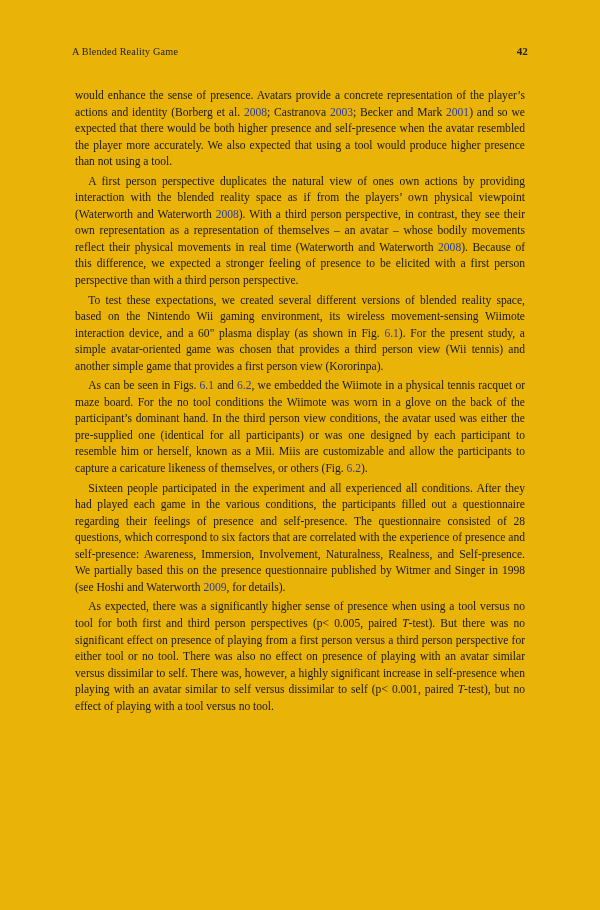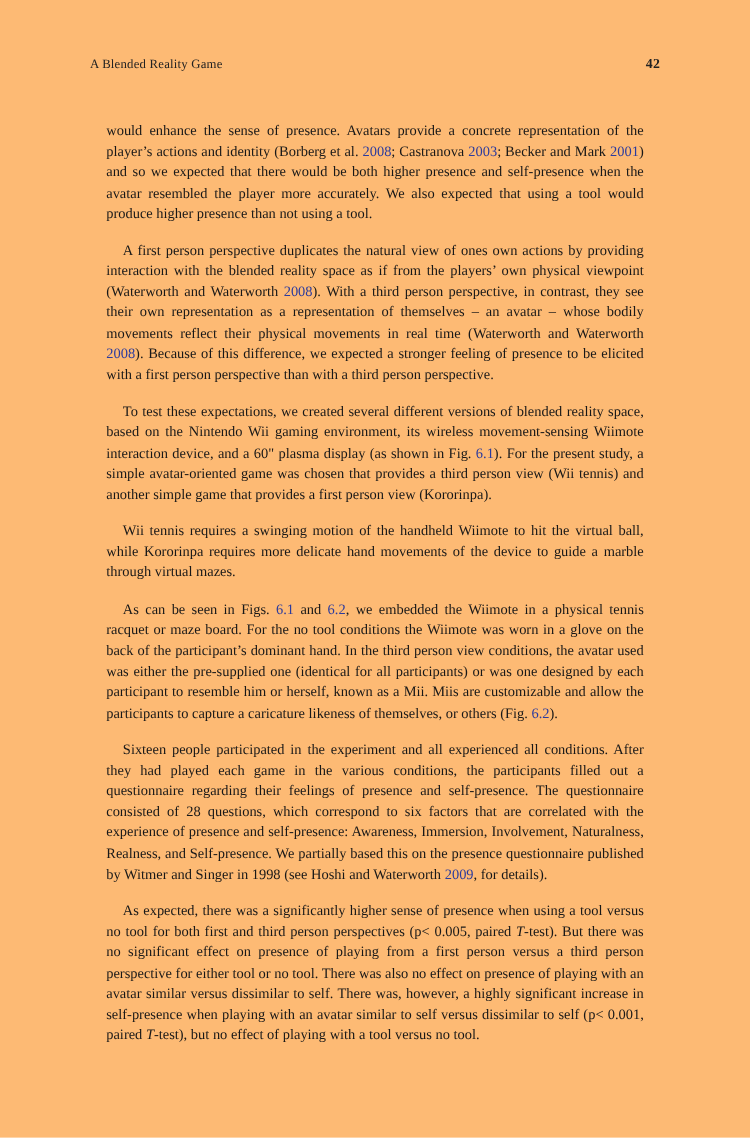--- a/index.html
+++ b/index.html
@@ -13,21 +13,21 @@
     position: relative;
     font-family: "Liberation Serif", "DejaVu Serif", serif;
     color: #1a1a1a;
     overflow: hidden;
   }
   .page {
     position: absolute;
     left: 0; top: 0;
     width: 600px;
     height: 910px;
-    background: #fdba74;
+    background: #eab308;
   }
   .running-head {
     position: absolute;
     left: 72px;
     top: 45px;
     width: 456px;
     display: flex;
     justify-content: space-between;
     align-items: baseline;
     font-size: 10.2px;
@@ -47,21 +47,21 @@
     top: 84px;
     width: 456px;
     font-size: 11.55px;
     line-height: 16.55px;
     text-align: justify;
     text-justify: inter-word;
     color: #181818;
     -webkit-font-smoothing: antialiased;
   }
   .body-text p {
-    margin: 13px;
+    margin: 3px;
     text-indent: 0;
   }
   .body-text p + p {
     text-indent: 1.15em;
   }
   .cite {
     color: #2b3b9e;
   }
   .ital {
     font-style: italic;
@@ -74,19 +74,18 @@
 
   <div class="running-head">
     <span class="head-title">A Blended Reality Game</span>
     <span class="folio">42</span>
   </div>
 
   <div class="body-text" id="body-text">
       <p>would enhance the sense of presence. Avatars provide a concrete representation of the player’s actions and identity (Borberg et al. <span class="cite">2008</span>; Castranova <span class="cite">2003</span>; Becker and Mark <span class="cite">2001</span>) and so we expected that there would be both higher presence and self-presence when the avatar resembled the player more accurately. We also expected that using a tool would produce higher presence than not using a tool.</p>
       <p>A first person perspective duplicates the natural view of ones own actions by providing interaction with the blended reality space as if from the players’ own physical viewpoint (Waterworth and Waterworth <span class="cite">2008</span>). With a third person perspective, in contrast, they see their own representation as a representation of themselves – an avatar – whose bodily movements reflect their physical movements in real time (Waterworth and Waterworth <span class="cite">2008</span>). Because of this difference, we expected a stronger feeling of presence to be elicited with a first person perspective than with a third person perspective.</p>
       <p>To test these expectations, we created several different versions of blended reality space, based on the Nintendo Wii gaming environment, its wireless movement-sensing Wiimote interaction device, and a 60" plasma display (as shown in Fig. <span class="cite">6.1</span>). For the present study, a simple avatar-oriented game was chosen that provides a third person view (Wii tennis) and another simple game that provides a first person view (Kororinpa).</p>
-      <p>Wii tennis requires a swinging motion of the handheld Wiimote to hit the virtual ball, while Kororinpa requires more delicate hand movements of the device to guide a marble through virtual mazes.</p>
       <p>As can be seen in Figs. <span class="cite">6.1</span> and <span class="cite">6.2</span>, we embedded the Wiimote in a physical tennis racquet or maze board. For the no tool conditions the Wiimote was worn in a glove on the back of the participant’s dominant hand. In the third person view conditions, the avatar used was either the pre-supplied one (identical for all participants) or was one designed by each participant to resemble him or herself, known as a Mii. Miis are customizable and allow the participants to capture a caricature likeness of themselves, or others (Fig. <span class="cite">6.2</span>).</p>
       <p>Sixteen people participated in the experiment and all experienced all conditions. After they had played each game in the various conditions, the participants filled out a questionnaire regarding their feelings of presence and self-presence. The questionnaire consisted of 28 questions, which correspond to six factors that are correlated with the experience of presence and self-presence: Awareness, Immersion, Involvement, Naturalness, Realness, and Self-presence. We partially based this on the presence questionnaire published by Witmer and Singer in 1998 (see Hoshi and Waterworth <span class="cite">2009</span>, for details).</p>
       <p>As expected, there was a significantly higher sense of presence when using a tool versus no tool for both first and third person perspectives (p&lt; 0.005, paired <span class="ital">T</span>-test). But there was no significant effect on presence of playing from a first person versus a third person perspective for either tool or no tool. There was also no effect on presence of playing with an avatar similar versus dissimilar to self. There was, however, a highly significant increase in self-presence when playing with an avatar similar to self versus dissimilar to self (p&lt; 0.001, paired <span class="ital">T</span>-test), but no effect of playing with a tool versus no tool.</p>
     </div>
 
 </div>
 
 </body></html>

